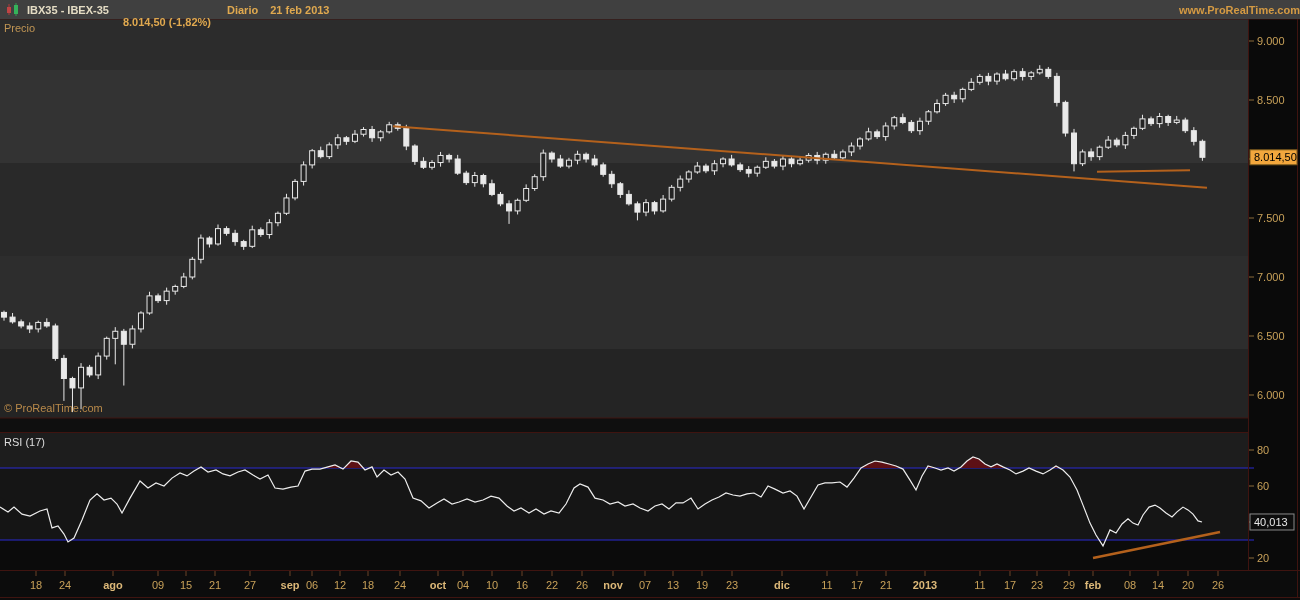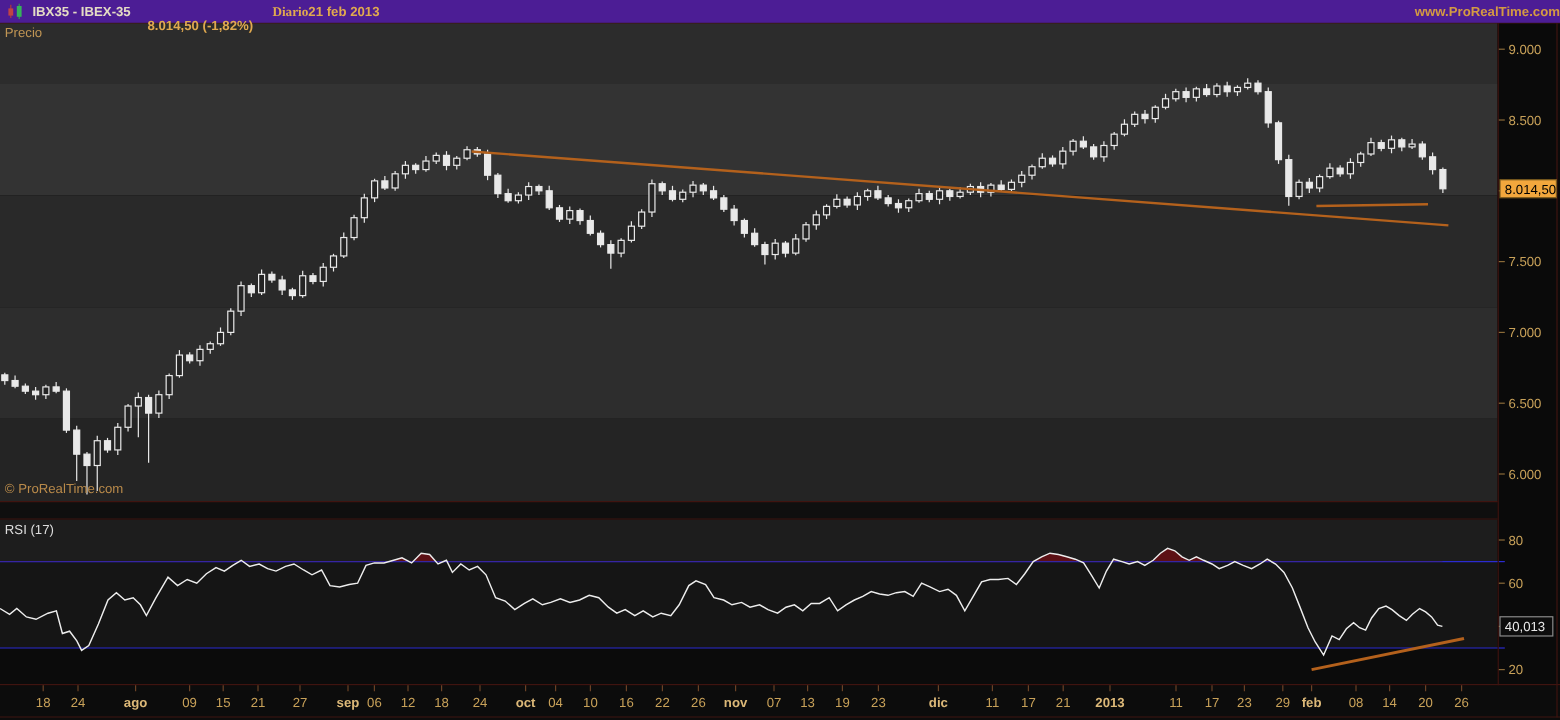--- a/index.html
+++ b/index.html
@@ -1,23 +1,23 @@
 <!DOCTYPE html>
 <html><head>
 <meta charset="utf-8">
 <style>
   html,body{margin:0;padding:0;background:#000;}
   .stage{position:relative;width:1300px;height:600px;background:#000;overflow:hidden;
          font-family:"Liberation Sans",sans-serif;}
-  .titlebar{position:absolute;left:0;top:0;width:1300px;height:19px;background:#4c1d95;
+  .titlebar{position:absolute;left:0;top:0;width:1300px;height:19px;background:#404040;
             display:flex;align-items:center;font-size:11px;font-weight:bold;}
   .ticon{display:inline-block;margin-left:6px;margin-right:7px;width:14px;height:13px;}
   .t-sym{color:#e4dcc4;margin-right:14px;white-space:nowrap;}
   .t-price{color:#e0a94f;margin-right:16px;white-space:nowrap;margin-top:24px;}
-  .t-tf{color:#e0a94f;font-family:Liberation Serif, serif;}
+  .t-tf{color:#e0a94f;margin-right:12px;}
   .t-date{color:#e0a94f;}
   .t-web{color:#d49a43;margin-left:auto;margin-right:0;cursor:pointer;}
   .lbl{position:absolute;font-size:11px;color:#c09554;text-align:center;}
   svg text{font-family:"Liberation Sans",sans-serif;}
   .axis-txt{font-size:11px;fill:#c8a159;}
   .axis-txt-bold{font-size:11px;font-weight:bold;fill:#dcb878;}
   .plabel-txt{font-size:11px;fill:#000000;}
   .rsival-txt{font-size:11px;fill:#e8e8e8;}
 </style>
 </head>

